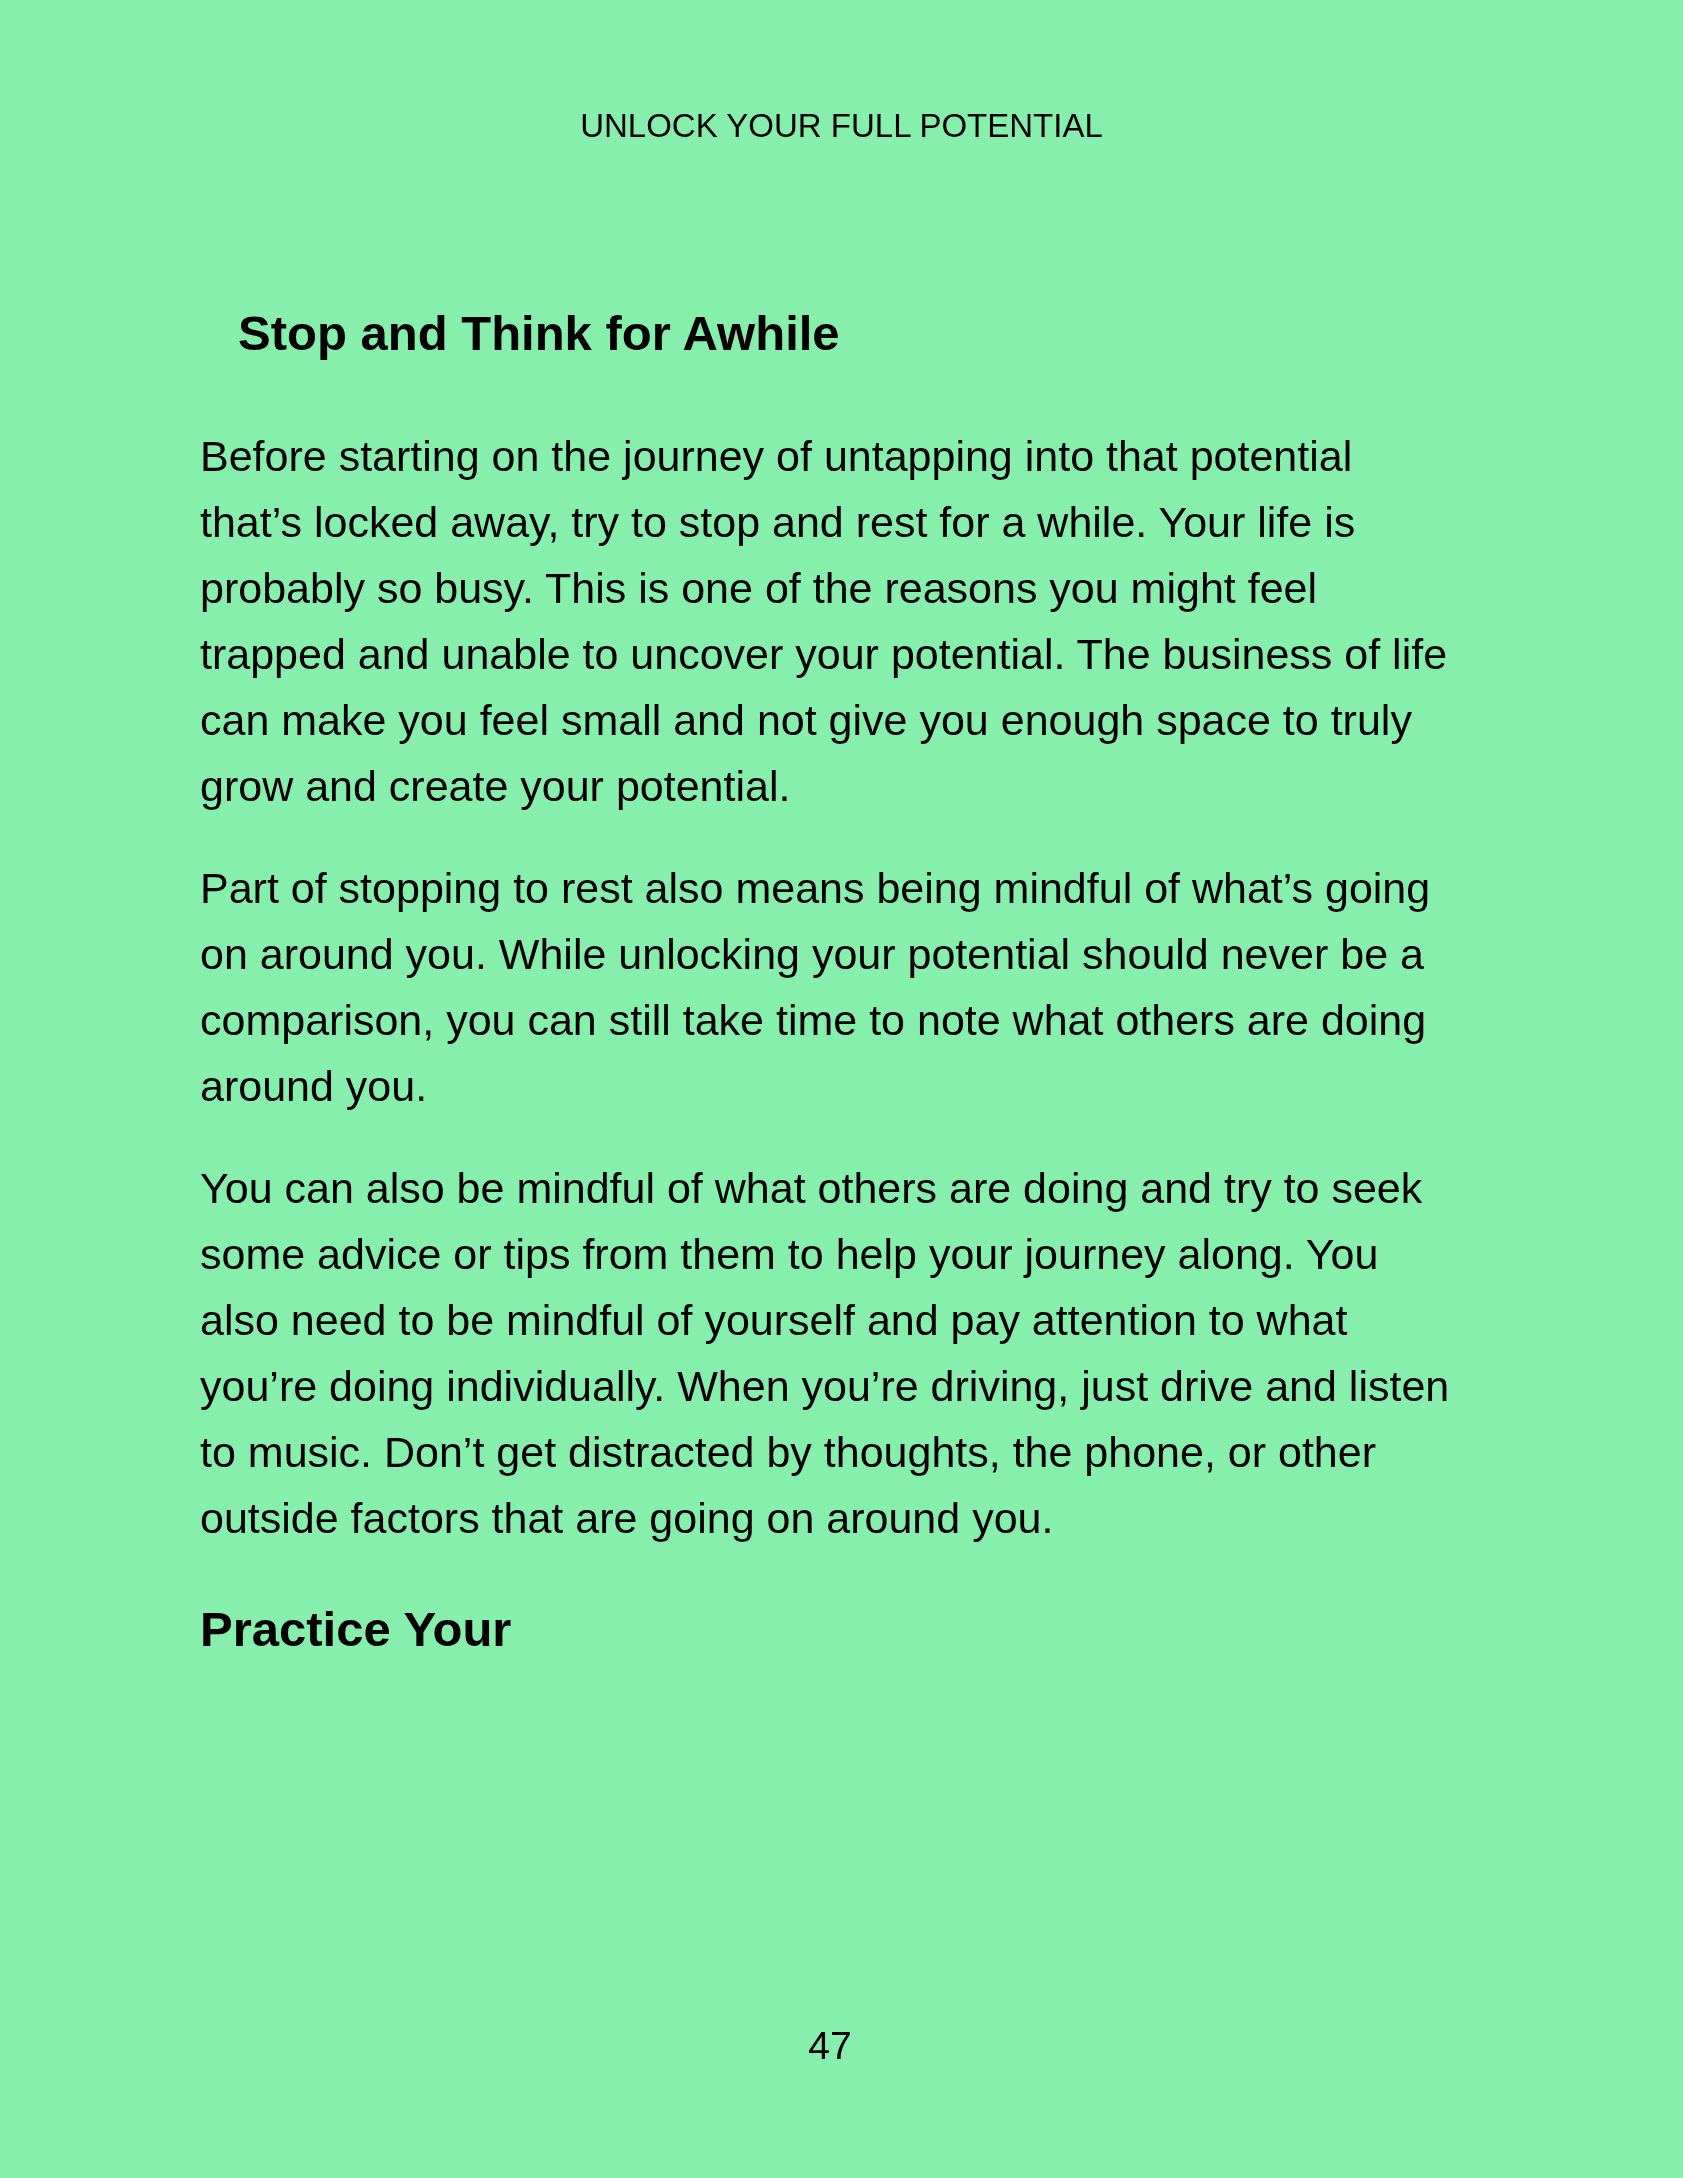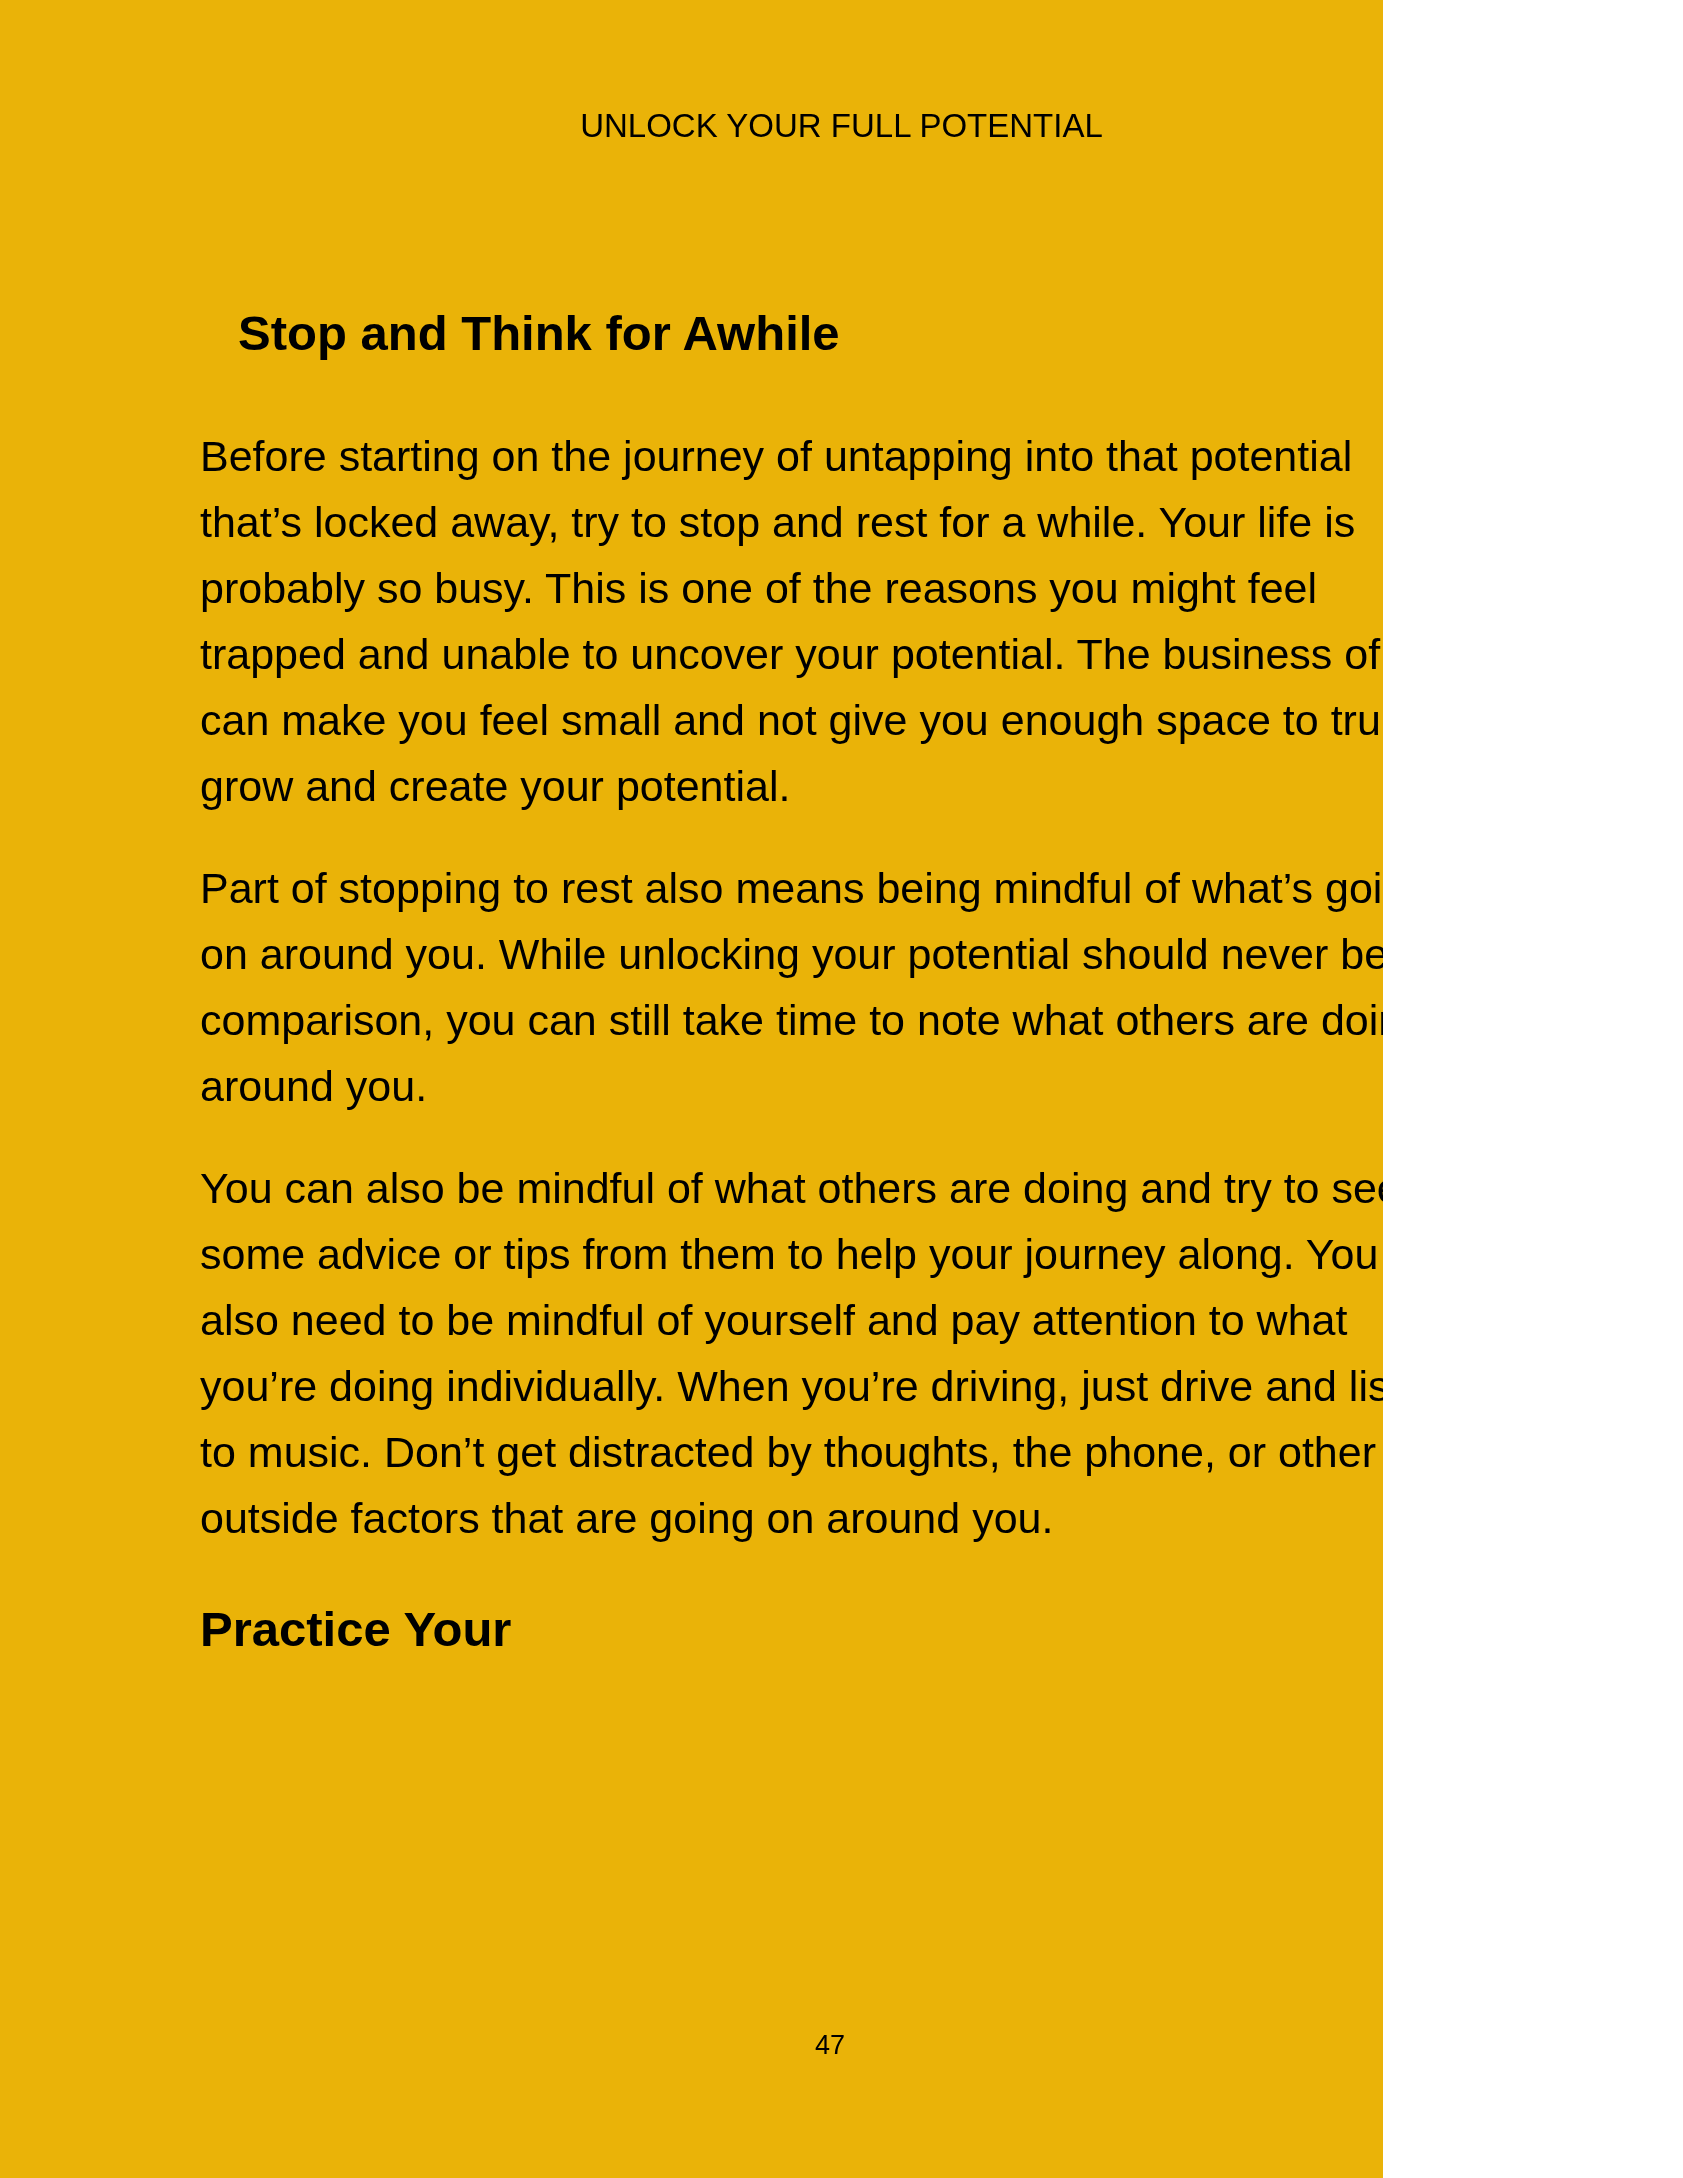--- a/index.html
+++ b/index.html
@@ -2,23 +2,23 @@
 <html style="font-size:14.4px"><head>
 <meta charset="utf-8">
 <style>
   html, body {
     margin: 0;
     padding: 0;
     background: #ffffff;
   }
   .page {
     position: relative;
-    width: 1383px;
+    width: 1683px;
     height: 2178px;
-    background: #eab308;
+    background: #86efac;
     color: #000000;
     font-family: "Liberation Sans", "DejaVu Sans", sans-serif;
     overflow: hidden;
   }
   .running-header {
     position: absolute;
     top: 106px;
     left: 0;
     width: 1683px;
     text-align: center;
@@ -51,21 +51,21 @@
     font-weight: 400;
     margin: 0 0 36px 0;
     white-space: pre-line;
   }
   .page-number {
     position: absolute;
     top: 2023px;
     left: 200px;
     width: 1260px;
     text-align: center;
-    font-size: 27px;
+    font-size: 39px;
     line-height: 45px;
   }
 </style>
 </head>
 <body>
 
 <div class="page">
 
   <header class="running-header">UNLOCK YOUR FULL POTENTIAL</header>
 

